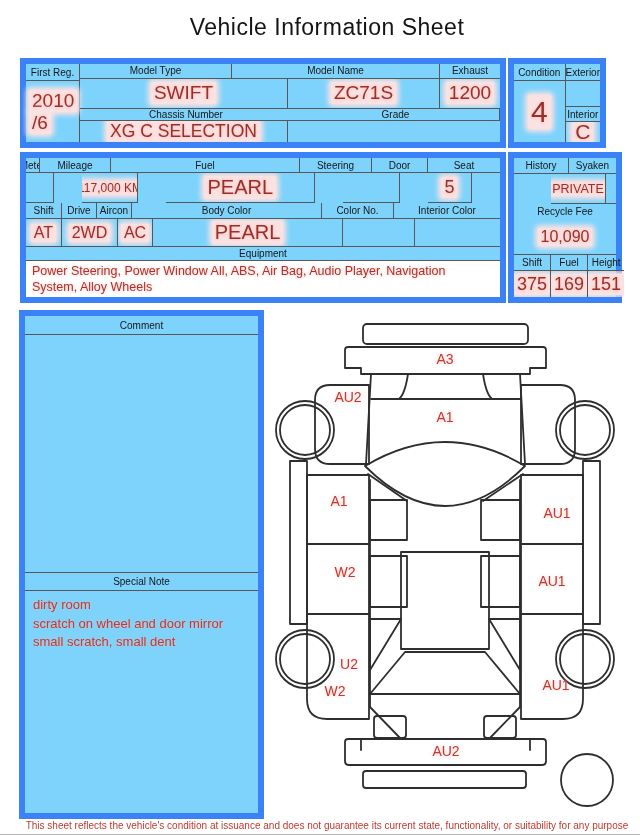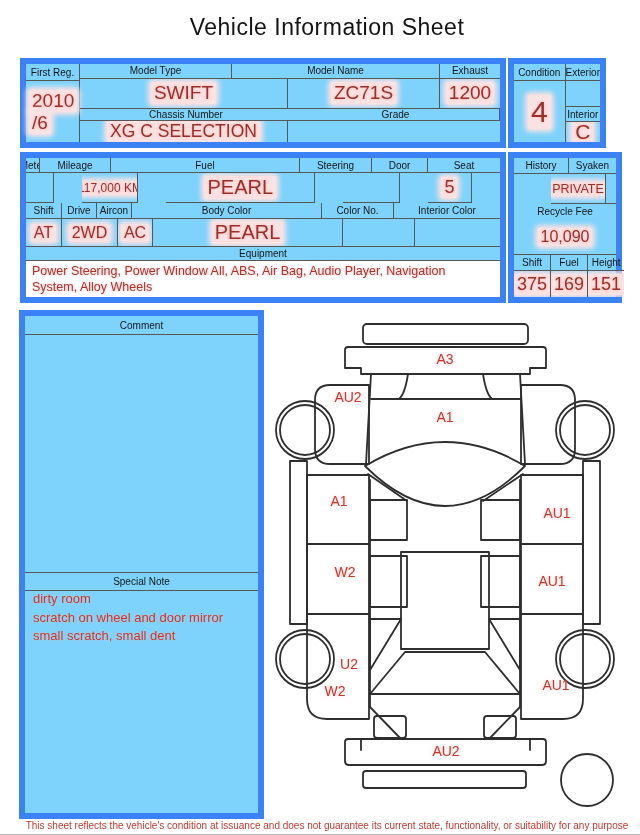--- a/index.html
+++ b/index.html
@@ -34,21 +34,21 @@
   .p2{left:508px;top:152px;width:114px;height:151px;display:flex;flex-direction:column;}
   .pcol{display:flex;flex-direction:column;box-sizing:border-box;}
   .dims{display:flex;border-top:1px solid #575757;height:42px;}
   .dimcell{flex:1;display:flex;flex-direction:column;box-sizing:border-box;}
   
   .cbox{left:19px;top:310px;width:245px;height:509px;}
   .cbox .chdr{position:absolute;top:0;left:0;right:0;height:18px;border-bottom:1px solid #575757;
               display:flex;align-items:center;justify-content:center;}
   .sband{position:absolute;top:256px;left:0;right:0;height:17px;border-top:1px solid #575757;
          border-bottom:1px solid #575757;display:flex;align-items:center;justify-content:center;}
-  .notes{position:absolute;top:274px;left:8px;right:4px;font-size:13px;line-height:18.5px;
+  .notes{position:absolute;top:280px;left:8px;right:4px;font-size:13px;line-height:18.5px;
          color:#c23a30;text-shadow:0 0 3px rgba(248,186,186,.85);}
   
   .diagram{position:absolute;left:268px;top:312px;width:370px;height:497px;}
   .lines *{stroke:#2e2e2e;stroke-width:1.8;fill:none;stroke-linejoin:round;stroke-linecap:round;}
   .dmg{fill:#c7382c;font-size:14px;font-family:"Liberation Sans",sans-serif;
        text-anchor:middle;filter:drop-shadow(0 0 2px #f6c6c6);}
   .footer{position:absolute;top:820px;left:0;right:0;text-align:center;
           font-size:10px;color:#c13a30;}
   .fs19{font-size:19px;text-align:right;}.fs17{font-size:17.5px;}.fs20{font-size:20px;}.fs16{font-size:16px;}
   .fs12{font-size:12px;}.fs18{font-size:18px;}.fs30{font-size:30px;}.fs21{font-size:21px;}

